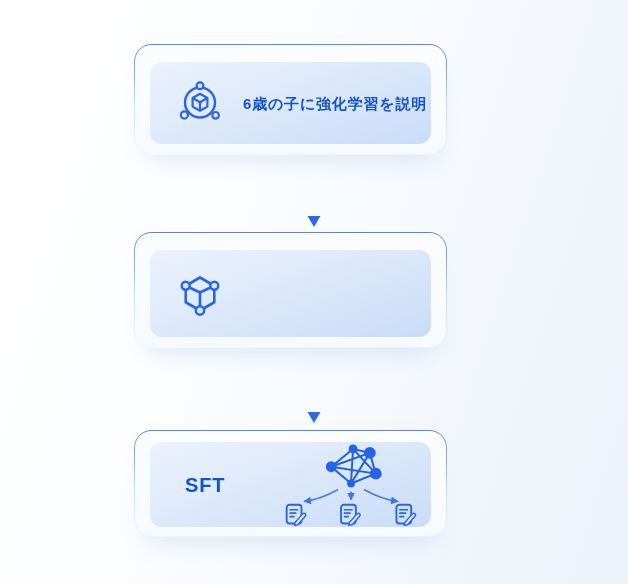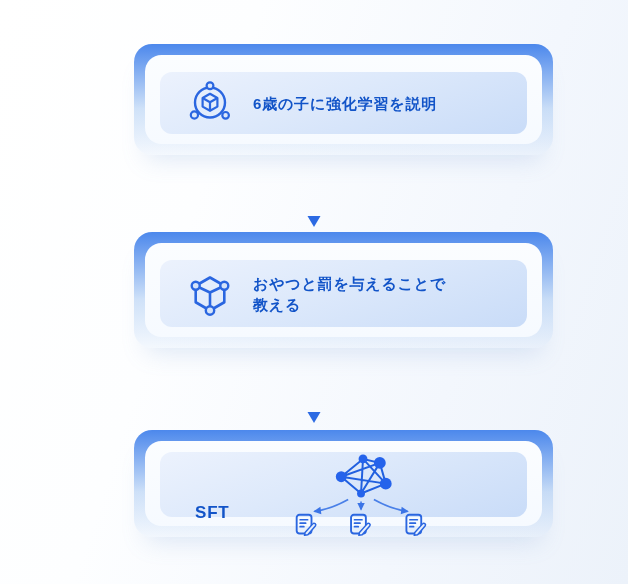--- a/index.html
+++ b/index.html
@@ -3,22 +3,22 @@
 <meta charset="utf-8">
 <style>
   html,body{margin:0;padding:0;}
   body{
     width:628px;height:584px;overflow:hidden;position:relative;
     background:
       linear-gradient(108deg,#ffffff 0%,#fdfeff 32%,#f3f7fd 70%,#ecf2fa 100%);
     font-family:"Liberation Sans","DejaVu Sans",sans-serif;
   }
   .card{
-    position:absolute;left:134px;width:419px;box-sizing:border-box;
-    border-radius:18px;padding:11px;
+    position:absolute;left:134px;width:313px;box-sizing:border-box;
+    border-radius:18px;padding:1px;
     background:linear-gradient(180deg,#4c88ec 0%,rgba(150,190,240,0.45) 58%,rgba(190,214,244,0.15) 100%);
     box-shadow:0 16px 24px -12px rgba(110,150,210,0.22);
   }
   .card-surface{
     width:100%;height:100%;border-radius:16.5px;position:relative;
     background:linear-gradient(180deg,#fbfdff 0%,#f6faff 100%);
   }
   .card-inner{
     position:absolute;left:15px;right:15px;top:17px;bottom:10px;
     border-radius:12px;
@@ -27,21 +27,21 @@
   }
   .card-inner.inner-sft{top:11px;bottom:9px;}
   .node-icon{width:48px;height:48px;margin-left:26px;flex:none;}
   .node-text{
     margin-left:19px;color:#1254c8;font-weight:bold;
     font-size:15px;line-height:21px;letter-spacing:0.8px;
   }
   .node-text span{display:block;}
   .sft-label{
     position:absolute;left:35px;top:50%;transform:translateY(-50%);
-    color:#1254c8;font-weight:bold;font-size:17px;letter-spacing:0.8px;margin-top:28px;
+    color:#1254c8;font-weight:bold;font-size:20px;letter-spacing:0.8px;
   }
   .cluster-svg{position:absolute;left:116px;top:0;width:175px;height:87px;}
   .connector{position:absolute;left:306px;width:16px;}
   #card-prompt{top:44px;height:111px;}
   #card-answer{top:232px;height:116px;}
   #card-sft{top:430px;height:107px;}
   #connector-1{top:156px;height:72px;}
   #connector-2{top:350px;height:74px;}
 </style>
 </head>
@@ -87,24 +87,20 @@
       <div class="card-inner">
         <span class="node-icon">
           <svg viewBox="0 0 48 48" width="48" height="48">
             <path d="M24 7.5 L38.3 15.75 L38.3 32.25 L24 40.5 L9.7 32.25 L9.7 15.75 Z" fill="none" stroke="#2a66e0" stroke-width="2.6" stroke-linejoin="round"></path>
             <path d="M24 22.5 L9.7 15.75 M24 22.5 L38.3 15.75 M24 22.5 L24 40.5" fill="none" stroke="#2a66e0" stroke-width="2.6"></path>
             <circle cx="9.7" cy="15.75" r="4" fill="#d5e3f9" stroke="#2a66e0" stroke-width="2.4"></circle>
             <circle cx="38.3" cy="15.75" r="4" fill="#d5e3f9" stroke="#2a66e0" stroke-width="2.4"></circle>
             <circle cx="24" cy="40.5" r="4.2" fill="#d5e3f9" stroke="#2a66e0" stroke-width="2.4"></circle>
           </svg>
         </span>
-        <div class="node-text">
-          <span>おやつと罰を与えることで</span>
-          <span>教える</span>
-        </div>
       </div>
     </div>
   </section>
 
   <div class="connector" id="connector-2">
     <svg width="16" height="74" viewBox="0 0 16 74">
       <defs>
         <linearGradient id="cg2" x1="0" y1="0" x2="0" y2="1">
           <stop offset="0" stop-color="#c3d7f7" stop-opacity="0.7"></stop>
           <stop offset="1" stop-color="#2c6ae3"></stop>

